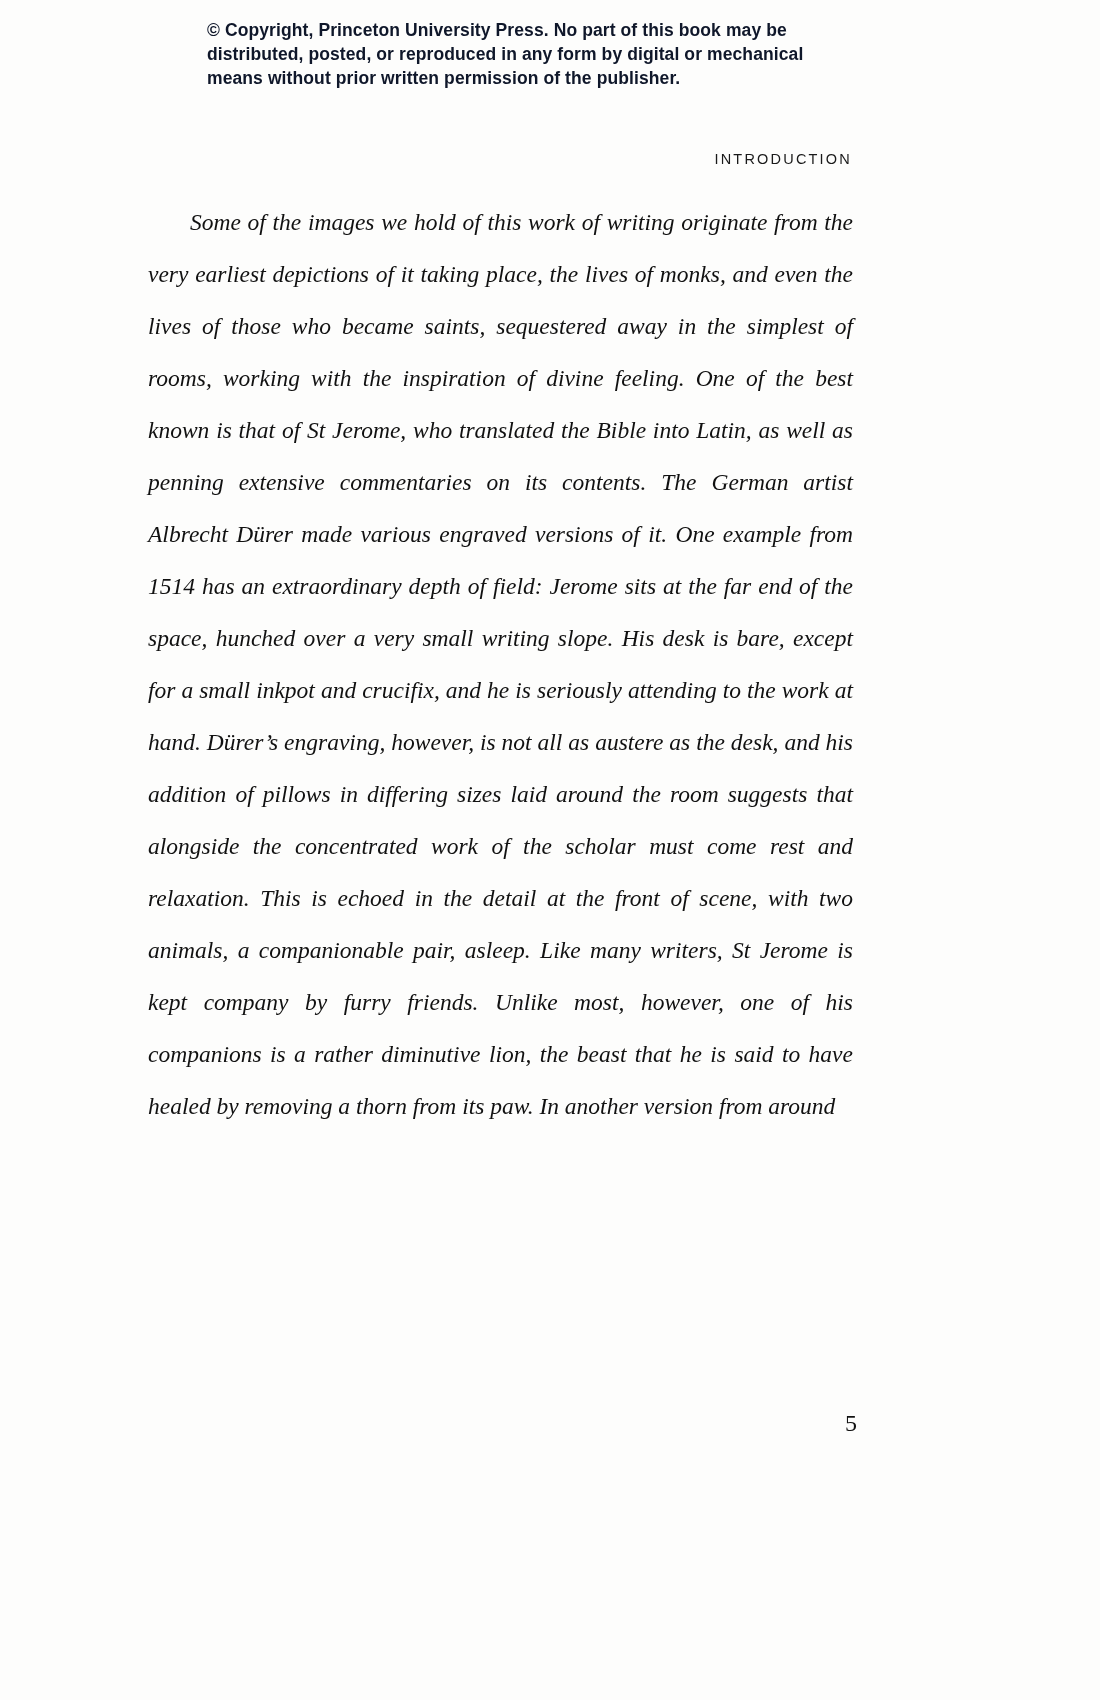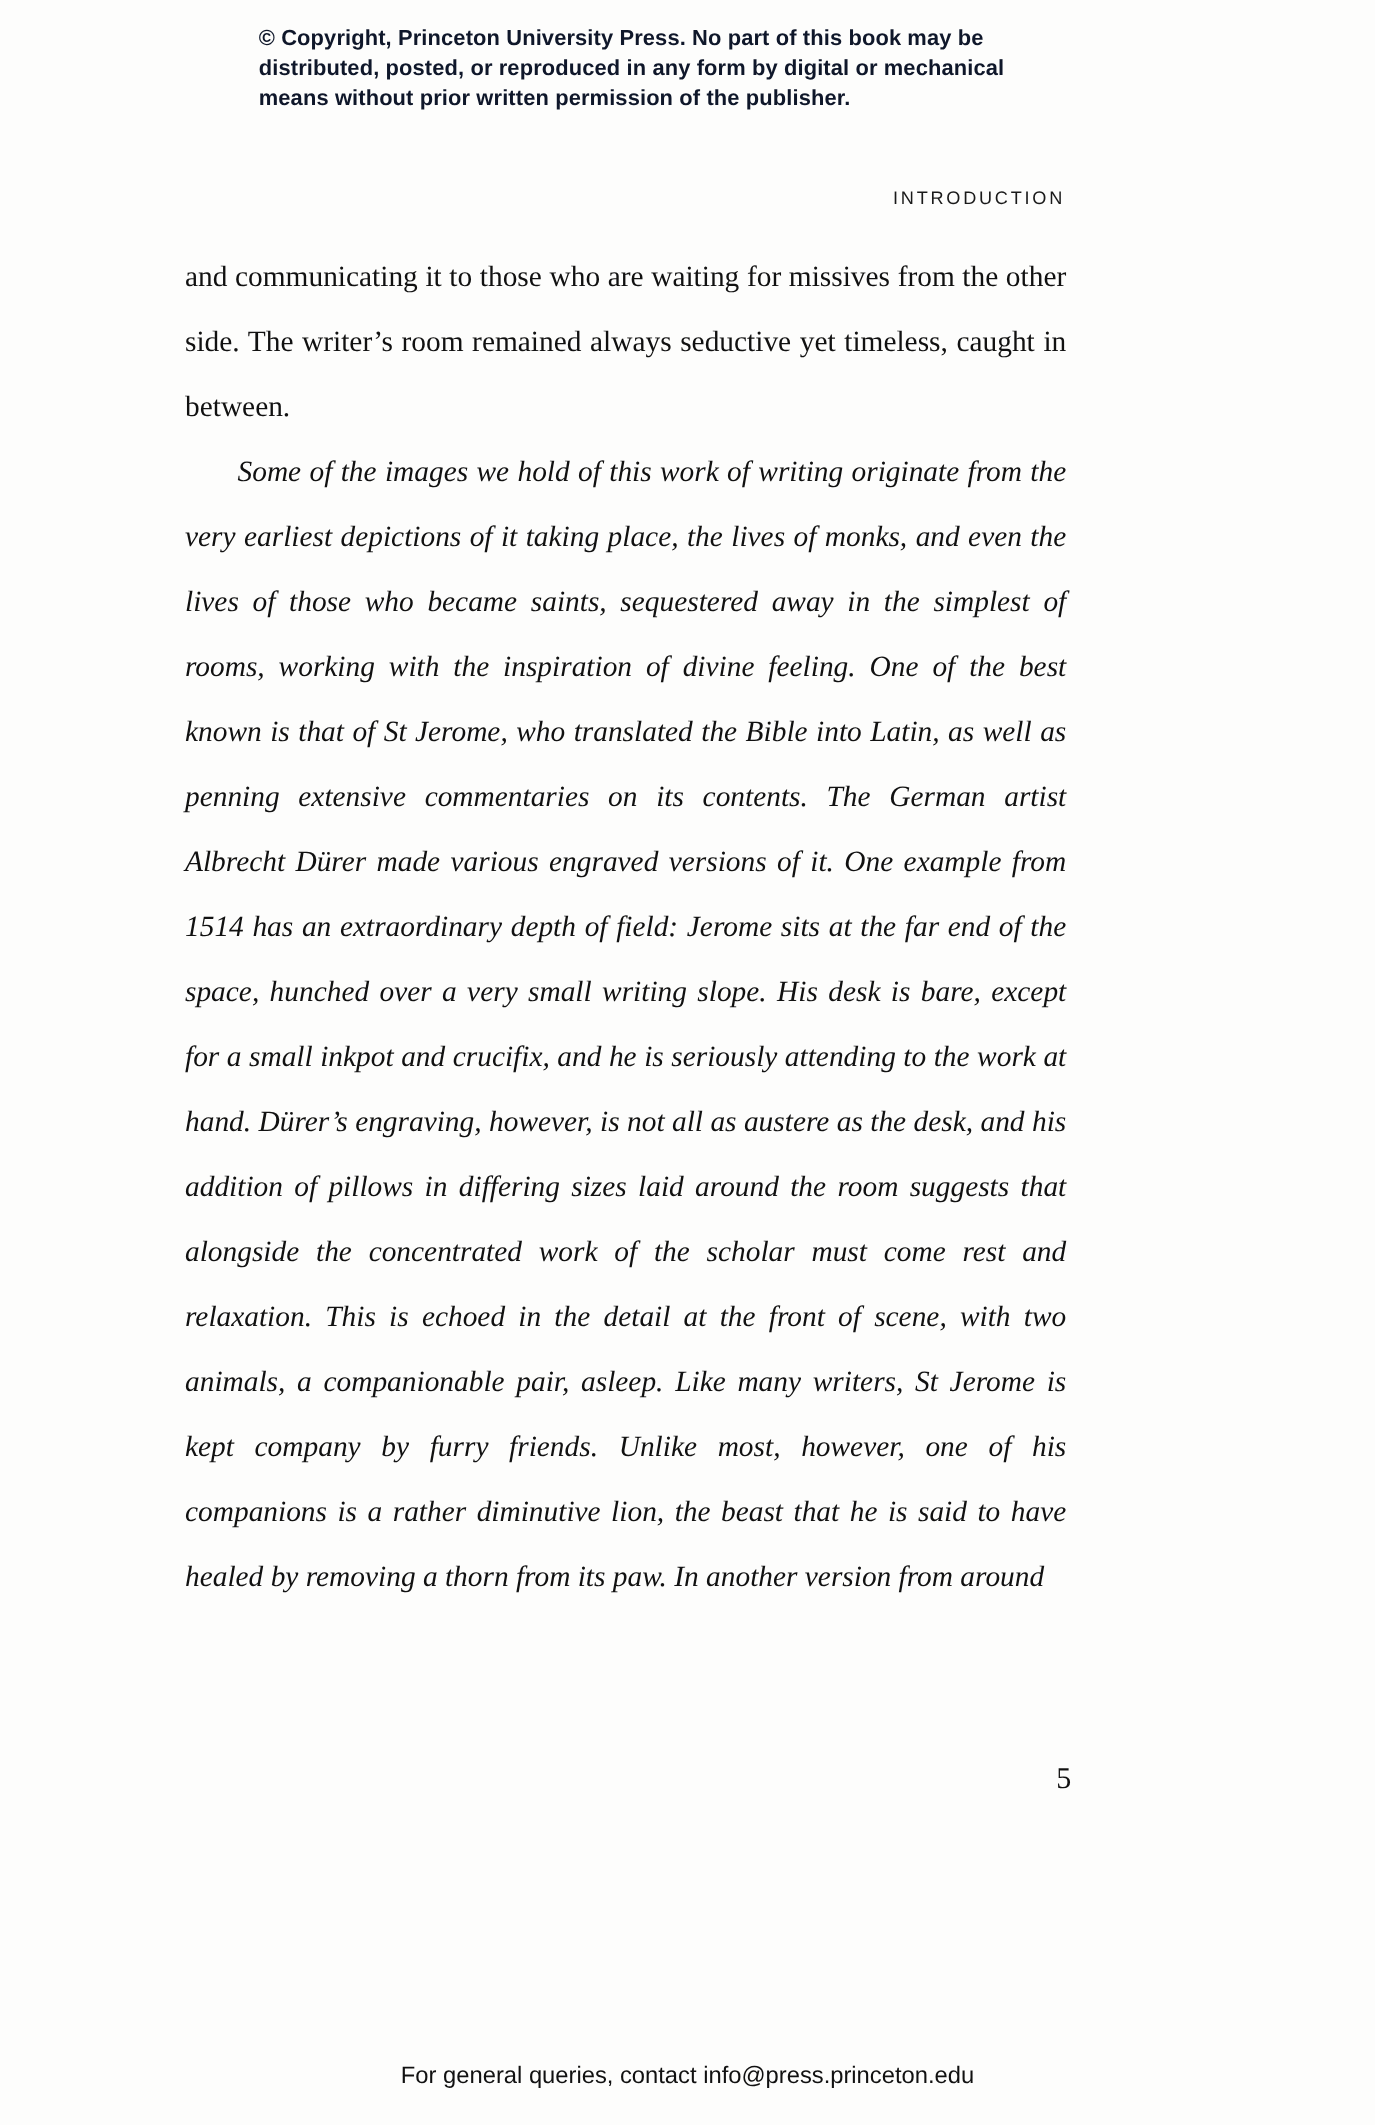--- a/index.html
+++ b/index.html
@@ -99,21 +99,19 @@
 </head>
 <body>
 
 <div class="page">
 
   <div class="copyright-notice">© Copyright, Princeton University Press. No part of this book may be distributed, posted, or reproduced in any form by digital or mechanical means without prior written permission of the publisher.</div>
 
   <div class="running-head">INTRODUCTION</div>
 
   <div class="body-text">
-    <p>and communicating it to those who are waiting for missives from the other side. The writer’s room remained always seductive yet timeless, caught in between.</p>
     <p class="indent">Some of the images we hold of this work of writing originate from the very earliest depictions of it taking place, the lives of monks, and even the lives of those who became saints, sequestered away in the simplest of rooms, working with the inspiration of divine feeling. One of the best known is that of St Jerome, who translated the Bible into Latin, as well as penning extensive commentaries on its contents. The German artist Albrecht Dürer made various engraved versions of it. One example from 1514 has an extraordinary depth of field: Jerome sits at the far end of the space, hunched over a very small writing slope. His desk is bare, except for a small inkpot and crucifix, and he is seriously attending to the work at hand. Dürer’s engraving, however, is not all as austere as the desk, and his addition of pillows in differing sizes laid around the room suggests that alongside the concentrated work of the scholar must come rest and relaxation. This is echoed in the detail at the front of scene, with two animals, a companionable pair, asleep. Like many writers, St Jerome is kept company by furry friends. Unlike most, however, one of his companions is a rather diminutive lion, the beast that he is said to have healed by removing a thorn from its paw. In another version from around</p>
   </div>
 
   <div class="folio">5</div>
 
-  <div class="footer-note">For general queries, contact info@press.princeton.edu</div>
 
 </div>
 
 </body></html>

